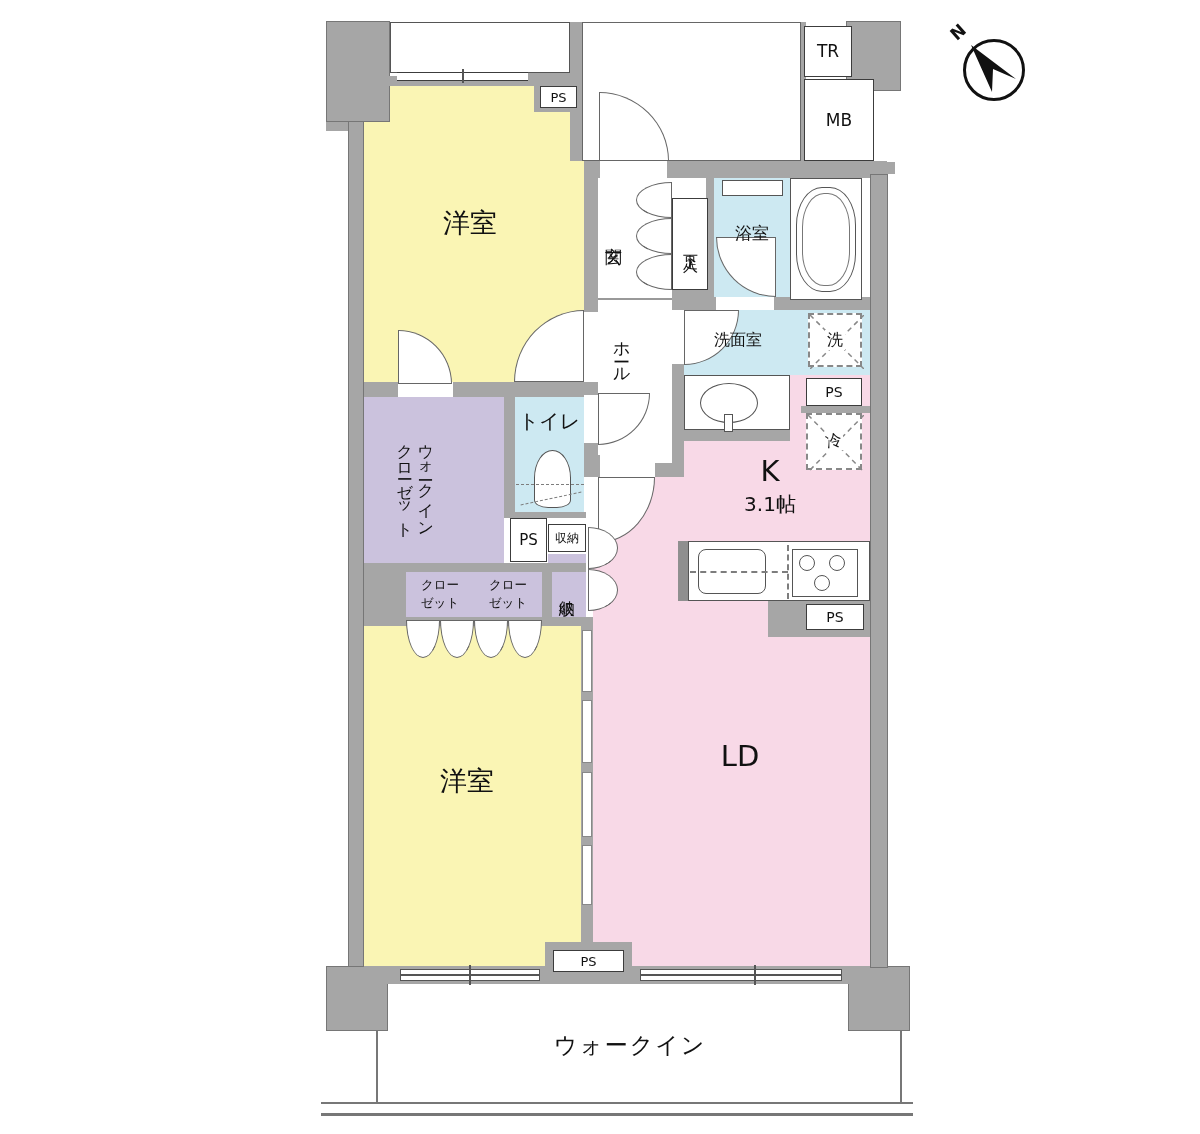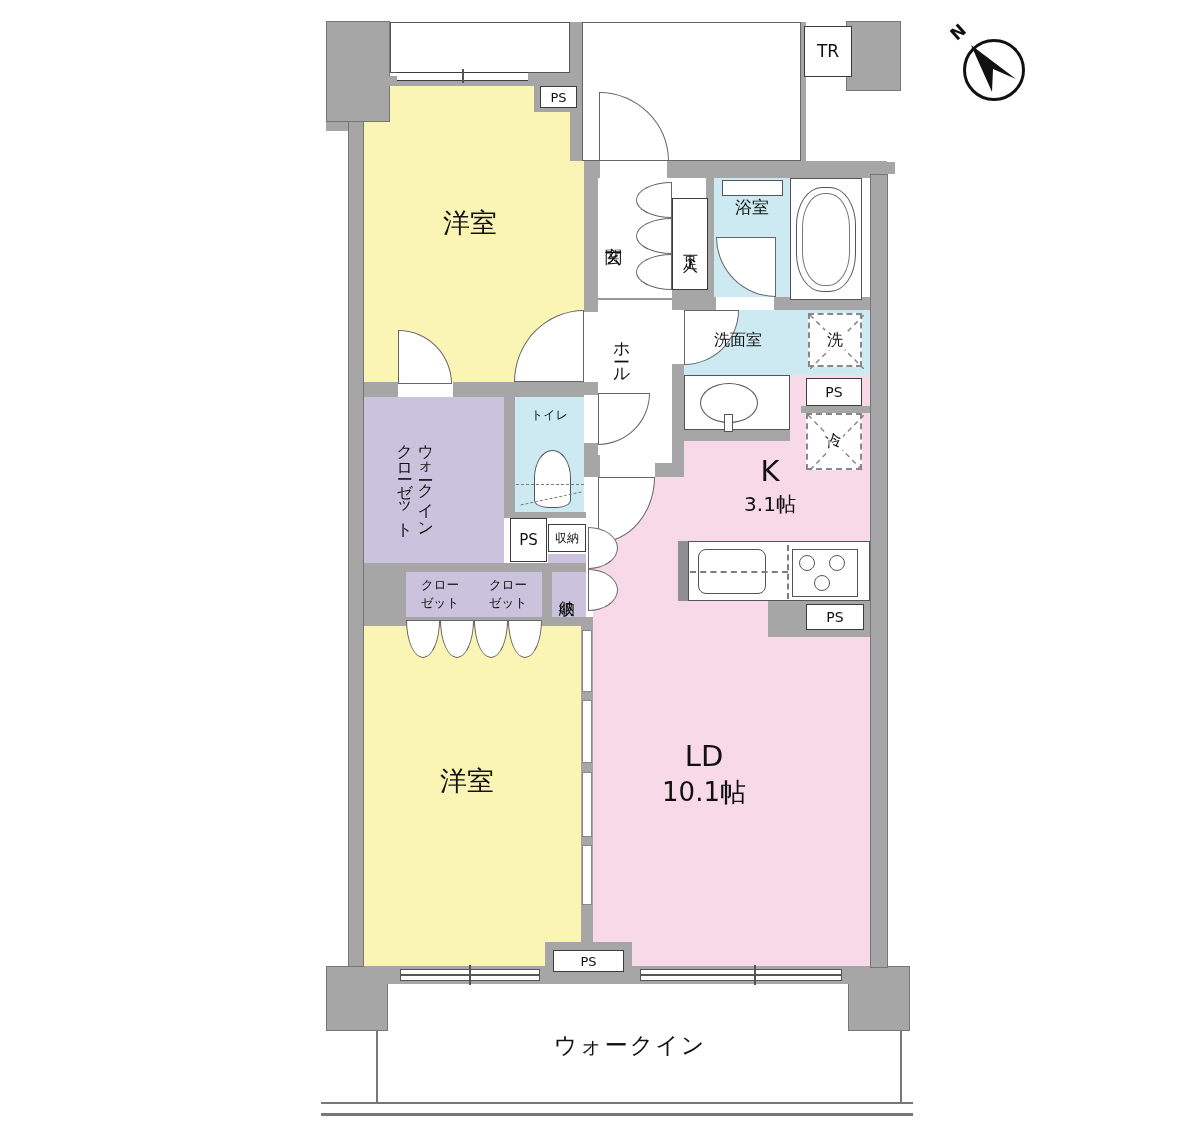--- a/index.html
+++ b/index.html
@@ -104,20 +104,23 @@
   <div class="gap" style="left:600px;top:161px;width:67px;height:17px;"></div>
   <div class="gap" style="left:398px;top:384px;width:55px;height:13px;"></div>
 
   <div class="box" style="left:582px;top:22px;width:219px;height:139px;border-width:1px;border-color:#666;"></div>
   <div class="box" style="left:390px;top:22px;width:180px;height:51px;border-width:1px;border-color:#555;"></div>
   <div class="sash" style="left:397px;top:72px;width:131px;height:9px;"></div>
   <div class="line" style="left:462px;top:69px;width:2px;height:14px;"></div>
   <div class="box" style="left:804px;top:26px;width:48px;height:51px;">
       <span class="lab" style="position:static;font-size:17px;">TR</span>
     </div>
+  <div class="box" style="left:804px;top:79px;width:70px;height:82px;">
+      <span class="lab" style="position:static;font-size:17px;">MB</span>
+    </div>
   <div class="box" style="left:540px;top:86px;width:37px;height:22px;border-width:1.2px;">
       <span style="font-size:13px;">PS</span>
     </div>
   <div class="box" style="left:672px;top:198px;width:36px;height:92px;border-width:1.2px;">
     <span class="vert" style="font-size:15px;letter-spacing:1px;">下足入</span>
   </div>
   <div class="box" style="left:790px;top:178px;width:72px;height:122px;border-width:1px;border-color:#555;"></div>
   <div class="abs" style="left:796px;top:187px;width:60px;height:105px;border:1.5px solid #555;border-radius:26px/38px;background:#fff;"></div>
   <div class="abs" style="left:802px;top:193px;width:48px;height:93px;border:1px solid #777;border-radius:22px/34px;"></div>
   <div class="box" style="left:684px;top:375px;width:106px;height:55px;border-width:1px;border-color:#555;"></div>
@@ -202,29 +205,28 @@
   <div class="lab big" style="left:380px;top:205px;width:180px;">
     <div>洋室</div>
   </div>
   <div class="lab big" style="left:377px;top:763px;width:180px;">
     <div>洋室</div>
   </div>
   <div class="lab" style="left:690px;top:453px;width:160px;">
     <div style="font-size:29px;">K</div>
     <div style="font-size:20px;">3.1帖</div>
   </div>
-  <div class="lab" style="left:614px;top:738px;width:180px;">
+  <div class="lab" style="left:650px;top:738px;width:180px;">
     <div style="font-size:29px;">LD</div>
-    <div style="font-size:26px;">10.1帖</div>
   </div>
   <div class="lab vert" style="left:603px;top:196px;height:80px;font-size:17px;">玄関</div>
   <div class="lab vert" style="left:611px;top:306px;height:95px;font-size:17px;letter-spacing:3px;">ホール</div>
-  <div class="lab" style="left:714px;top:196px;width:76px;font-size:17px;">浴室</div>
+  <div class="lab" style="left:714px;top:222px;width:76px;font-size:17px;">浴室</div>
   <div class="lab" style="left:688px;top:330px;width:100px;font-size:16px;">洗面室</div>
-  <div class="lab" style="left:515px;top:408px;width:69px;font-size:12px;">トイレ</div>
+  <div class="lab" style="left:515px;top:408px;width:69px;font-size:20px;">トイレ</div>
   <div class="lab vert" style="left:394px;top:412px;height:140px;font-size:16px;letter-spacing:1px;">
     <span style="display:block;">ウォークイン</span>
     <span style="display:block;">クローゼット</span>
   </div>
   <div class="lab" style="left:406px;top:576px;width:68px;font-size:12.5px;line-height:1.4;">
     <span style="display:block;">クロー</span>
     <span style="display:block;">ゼット</span>
   </div>
   <div class="lab" style="left:474px;top:576px;width:68px;font-size:12.5px;line-height:1.4;">
     <span style="display:block;">クロー</span>

